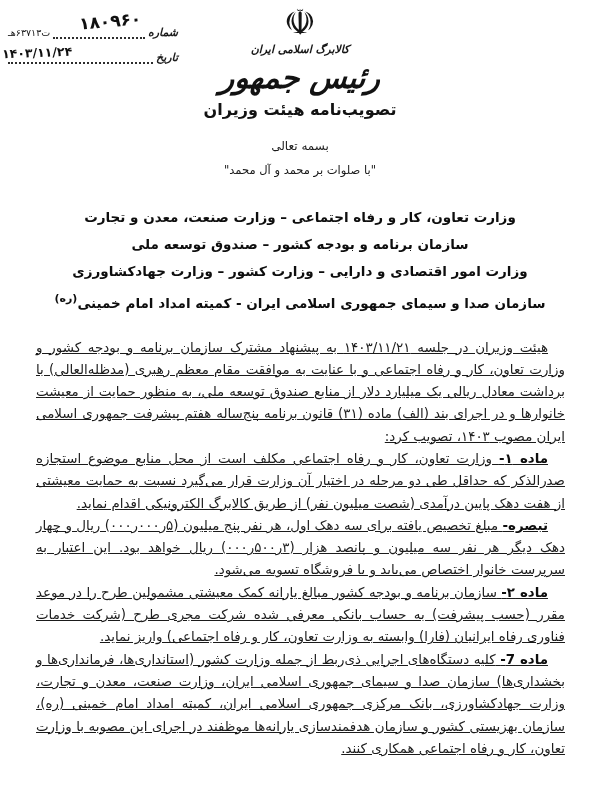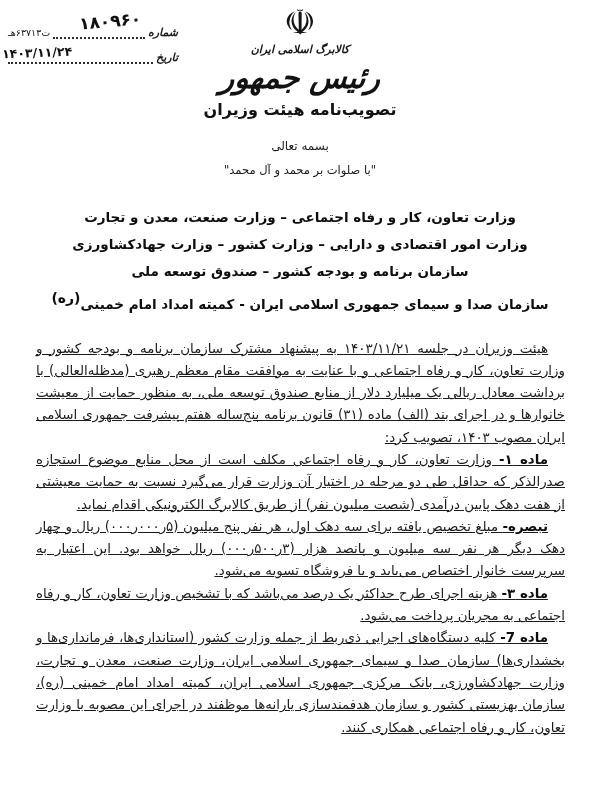--- a/index.html
+++ b/index.html
@@ -64,21 +64,21 @@
   
   .invocation { text-align: center; margin-top: 18px; }
   .besmele { font-size: 12px; line-height: 15px; color: #1a1a1a; }
   .salawat { font-size: 11.5px; line-height: 15px; margin-top: 9px; color: #1a1a1a; }
 
   
   .addressees {
     text-align: center; margin-top: 26px;
     font-weight: bold; font-size: 13.5px; line-height: 27px; color: #0e0e0e;
   }
-  .addressees sup { font-size: 14px; font-weight: bold; }
+  .addressees sup { font-size: 11px; font-weight: bold; }
 
   
   .body-text {
     margin: 20px 35px 0 36px;
     font-size: 13.4px; line-height: 22.3px;
     text-align: justify; color: #1b1b1b;
   }
   .body-text p { text-indent: 17px; text-decoration: underline; }
   .body-text b { font-weight: bold; color: #0e0e0e; }
 </style>
@@ -110,26 +110,26 @@
     <div class="doc-type">تصویب‌نامه هیئت وزیران</div>
   </div>
 
   <div class="invocation">
     <div class="besmele">بسمه تعالی</div>
     <div class="salawat">"با صلوات بر محمد و آل محمد"</div>
   </div>
 
   <div class="addressees">
     <div>وزارت تعاون، کار و رفاه اجتماعی – وزارت صنعت، معدن و تجارت</div>
+    <div>سازمان برنامه و بودجه کشور – صندوق توسعه ملی</div>
     <div>وزارت امور اقتصادی و دارایی – وزارت کشور – وزارت جهادکشاورزی</div>
-    <div>سازمان برنامه و بودجه کشور – صندوق توسعه ملی</div>
     <div><span>سازمان صدا و سیمای جمهوری اسلامی ایران - کمیته امداد امام خمینی</span><sup>(ره)</sup></div>
   </div>
 
   <main class="body-text">
     <p><span>هیئت وزیران در جلسه ۱۴۰۳/۱۱/۲۱ به پیشنهاد مشترک سازمان برنامه و بودجه کشور و وزارت تعاون، کار و رفاه اجتماعی و با عنایت به موافقت مقام معظم رهبری (مدظله‌العالی) با برداشت معادل ریالی یک میلیارد دلار از منابع صندوق توسعه ملی، به منظور حمایت از معیشت خانوارها و در اجرای بند (الف) ماده (۳۱) قانون برنامه پنج‌ساله هفتم پیشرفت جمهوری اسلامی ایران مصوب ۱۴۰۳، تصویب کرد:</span></p>
     <p><b>ماده ۱-</b> <span>وزارت تعاون، کار و رفاه اجتماعی مکلف است از محل منابع موضوع استجازه صدرالذکر که حداقل طی دو مرحله در اختیار آن وزارت قرار می‌گیرد نسبت به حمایت معیشتی از هفت دهک پایین درآمدی (شصت میلیون نفر) از طریق کالابرگ الکترونیکی اقدام نماید.</span></p>
     <p><b>تبصره-</b> <span>مبلغ تخصیص یافته برای سه دهک اول، هر نفر پنج میلیون (۵ر۰۰۰ر۰۰۰) ریال و چهار دهک دیگر هر نفر سه میلیون و پانصد هزار (۳ر۵۰۰ر۰۰۰) ریال خواهد بود. این اعتبار به سرپرست خانوار اختصاص می‌یابد و با فروشگاه تسویه می‌شود.</span></p>
-    <p><b>ماده ۳-</b> <span>هزینه اجرای طرح حداکثر یک درصد می‌باشد که با تشخیص وزارت تعاون، کار و رفاه اجتماعی به مجریان پرداخت می‌شود.</span></p>
+    <p><b>ماده ۲-</b> <span>سازمان برنامه و بودجه کشور مبالغ یارانه کمک معیشتی مشمولین طرح را در موعد مقرر (حسب پیشرفت) به حساب بانکی معرفی شده شرکت مجری طرح (شرکت خدمات فناوری رفاه ایرانیان (فارا) وابسته به وزارت تعاون، کار و رفاه اجتماعی) واریز نماید.</span></p>
     <p><b>ماده 7-</b> <span>کلیه دستگاه‌های اجرایی ذی‌ربط از جمله وزارت کشور (استانداری‌ها، فرمانداری‌ها و بخشداری‌ها) سازمان صدا و سیمای جمهوری اسلامی ایران، وزارت صنعت، معدن و تجارت، وزارت جهادکشاورزی، بانک مرکزی جمهوری اسلامی ایران، کمیته امداد امام خمینی (ره)، سازمان بهزیستی کشور و سازمان هدفمندسازی یارانه‌ها موظفند در اجرای این مصوبه با وزارت تعاون، کار و رفاه اجتماعی همکاری کنند.</span></p>
   </main>
 
 </div>
 
 </body></html>

